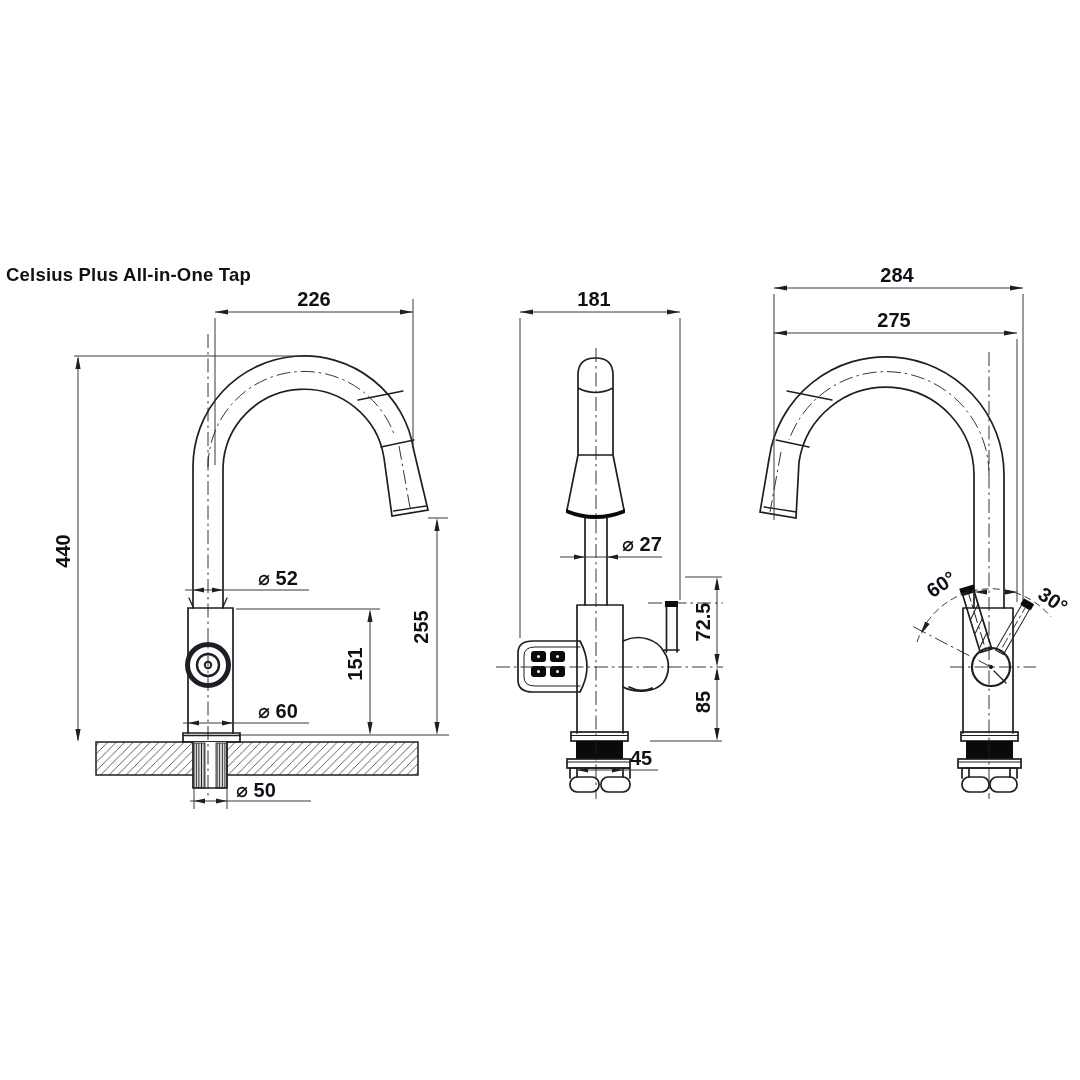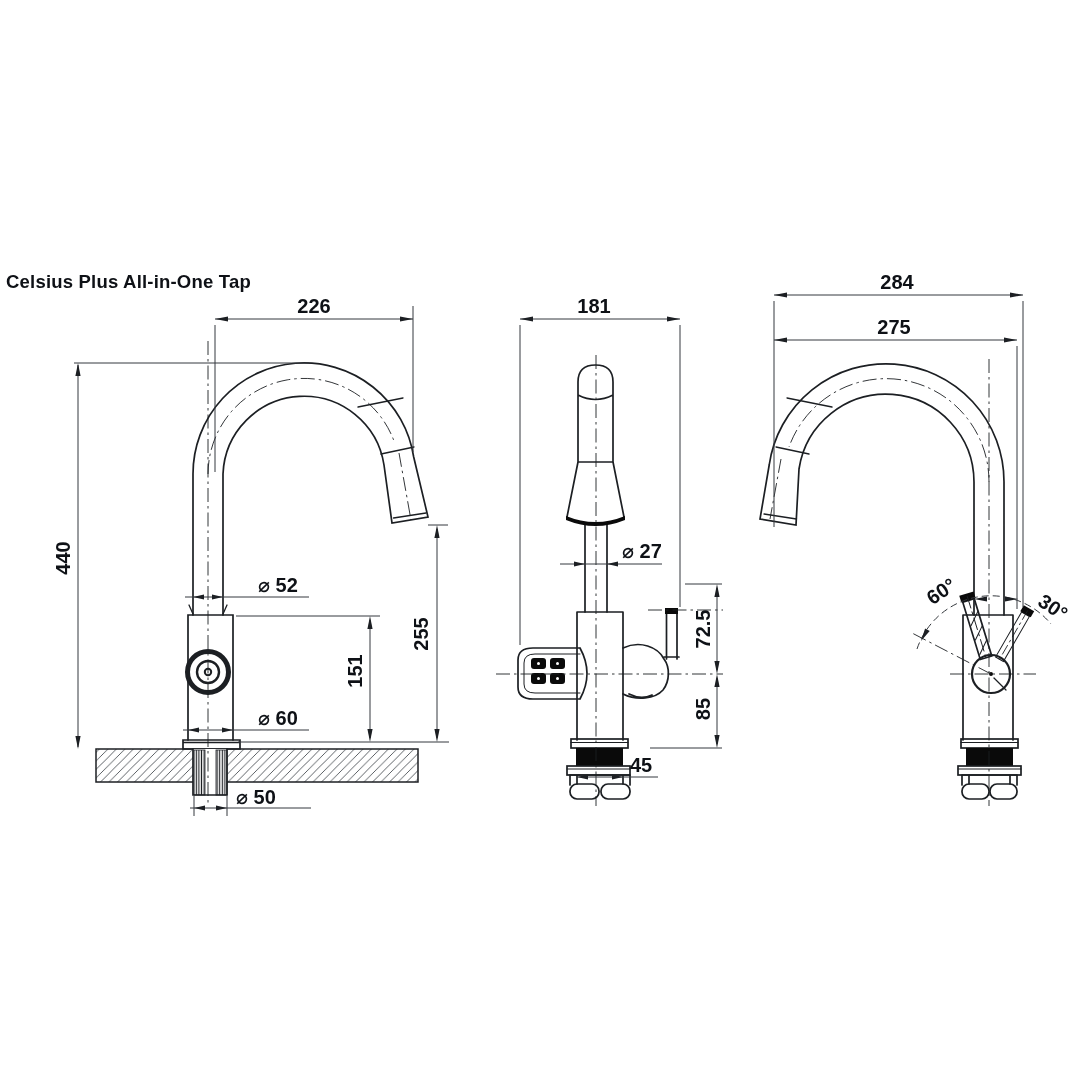--- a/index.html
+++ b/index.html
@@ -1,16 +1,16 @@
 <!DOCTYPE html>
 <html><head>
 <meta charset="utf-8">
 <style>
   html,body{margin:0;padding:0;background:#fff;}
-  .page{position:relative;width:1080px;height:924px;background:#ffffff;overflow:hidden;margin-top:7px;}
+  .page{position:relative;width:1080px;height:924px;background:#ffffff;overflow:hidden;}
   svg{display:block;}
   text{font-family:"Liberation Sans","DejaVu Sans",sans-serif;font-weight:bold;font-size:20px;}
   .title-text{font-size:18.5px;letter-spacing:0.2px;}
   .dim-text{font-size:20px;}
 </style>
 </head>
 <body>
 
 <div class="page">
 <svg width="1080" height="1080" viewBox="0 0 1080 1080">

